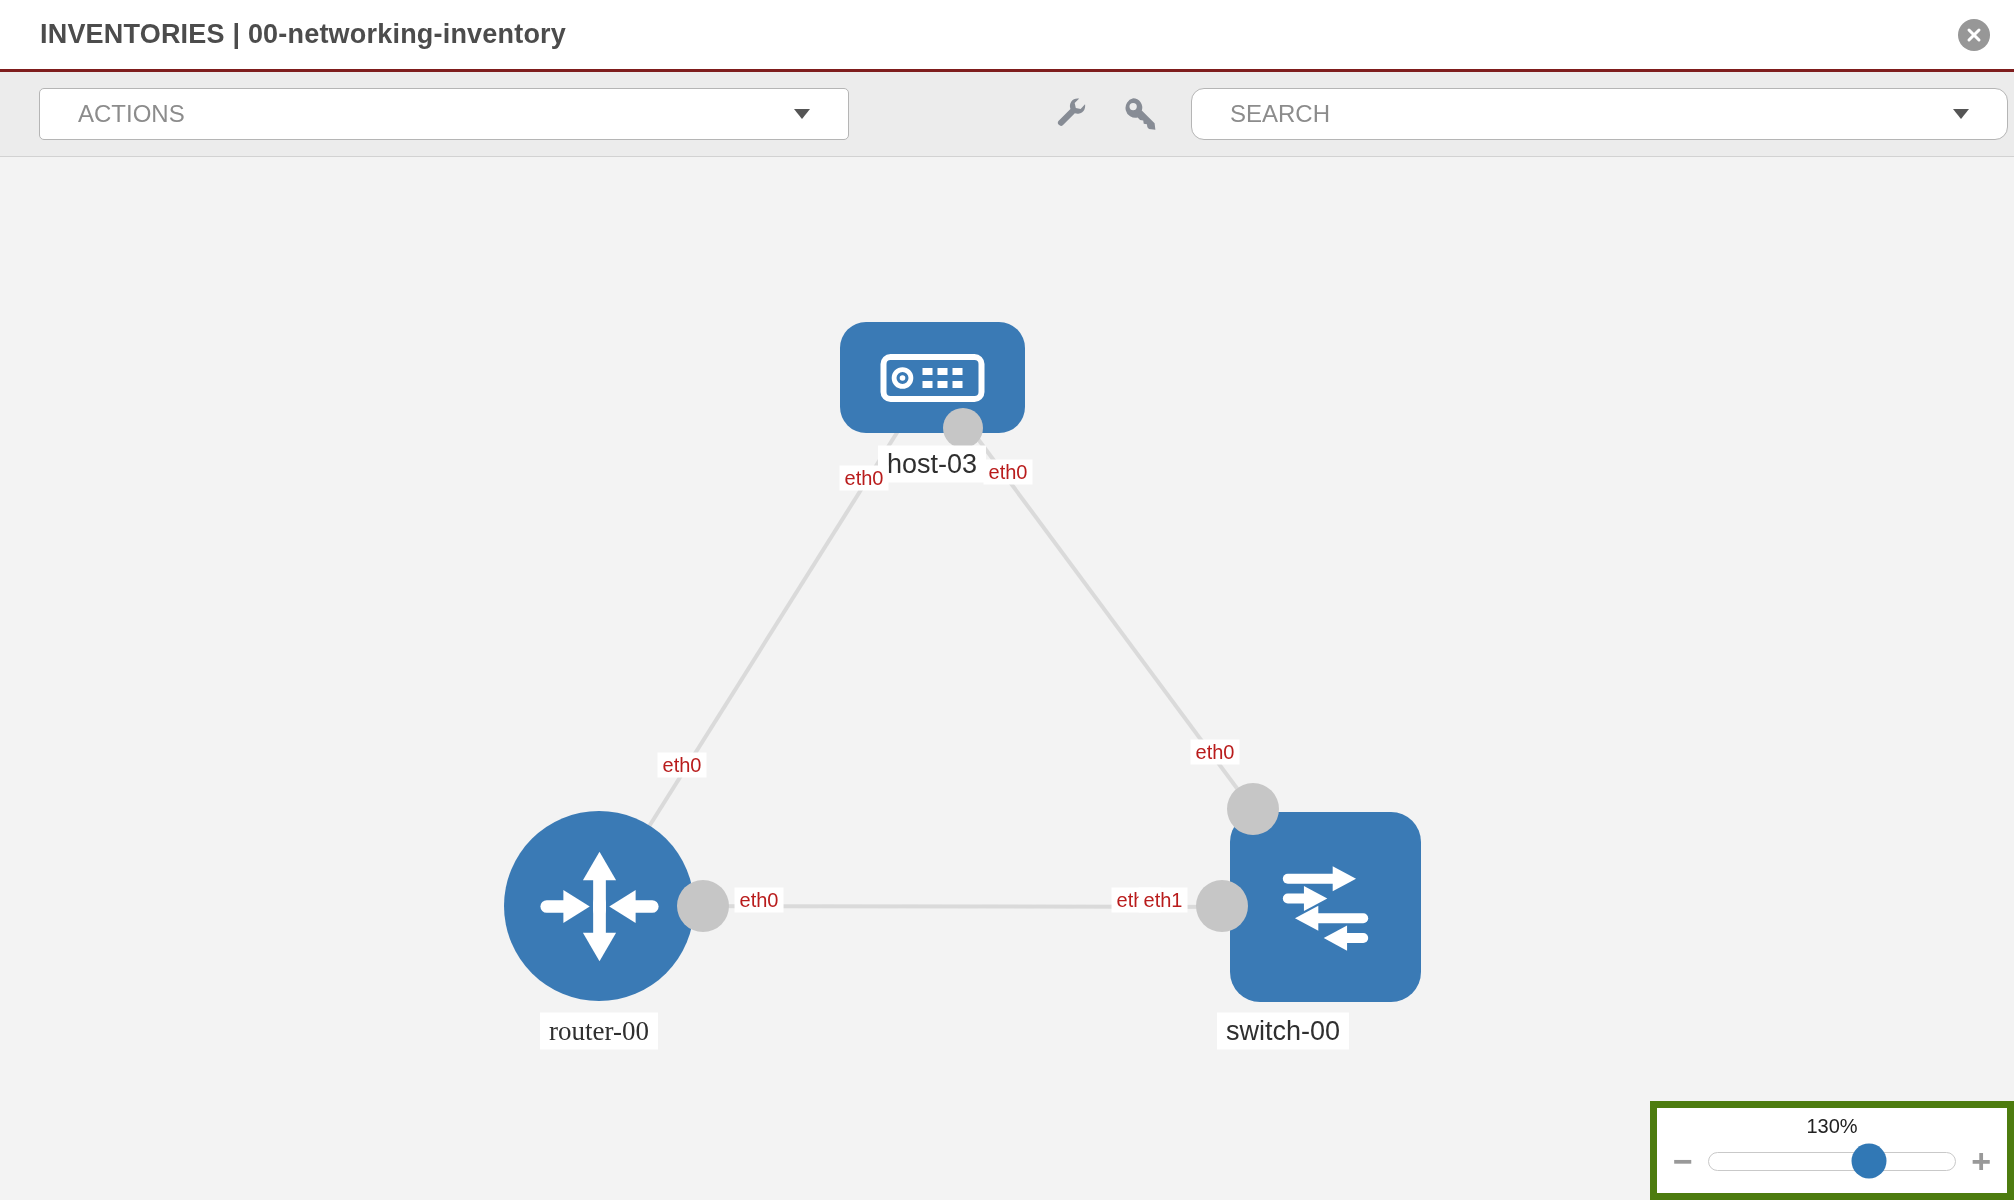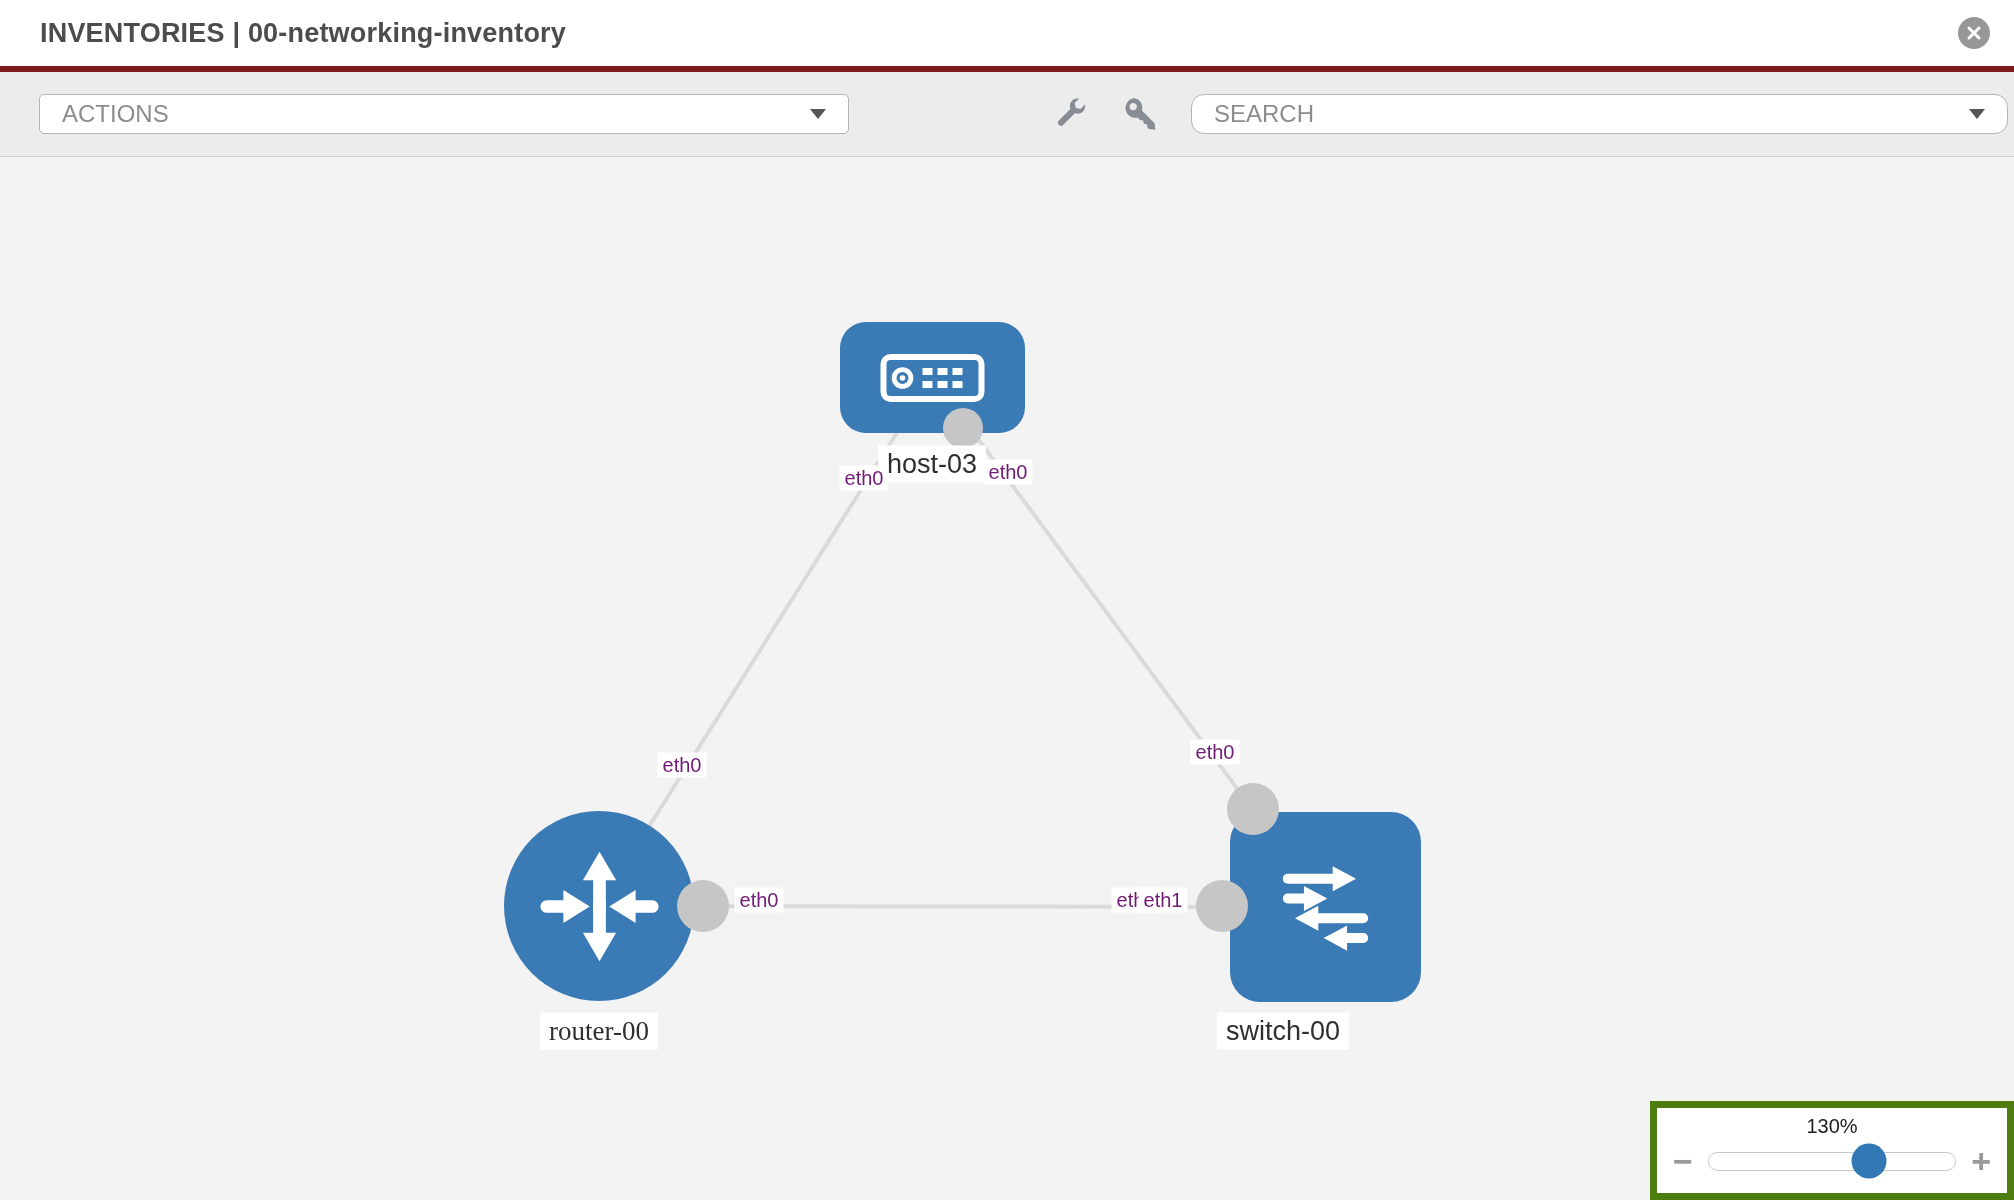--- a/index.html
+++ b/index.html
@@ -7,21 +7,21 @@
   body {
     font-family: "Liberation Sans", "DejaVu Sans", sans-serif;
     background: #ffffff;
     position: relative;
   }
 
   
   .header {
     height: 72px;
     background: #ffffff;
-    border-bottom: 6px solid #7f1d1d;
+    border-bottom: 3px solid #7f1d1d;
     display: flex;
     align-items: center;
     padding: 0 24px 0 40px;
   }
   .page-title {
     font-size: 27px;
     font-weight: 700;
     color: #4c4c4c;
     letter-spacing: 0.2px;
   }
@@ -38,28 +38,28 @@
   
   .toolbar {
     height: 85px;
     background: #ececec;
     border-bottom: 1px solid #d2d2d2;
     display: flex;
     align-items: center;
     padding: 0 6px 0 39px;
   }
   .dropdown {
-    height: 40px;
+    height: 52px;
     background: #ffffff;
     border: 1px solid #b5b5b5;
     border-radius: 5px;
     display: flex;
     align-items: center;
     justify-content: space-between;
-    padding: 0 22px;
+    padding: 0 38px;
     font-size: 24px;
     color: #8c8c8c;
     cursor: pointer;
   }
   .dropdown-actions { width: 810px; }
   .dropdown-search  { flex: 1; margin-left: 28px; border-radius: 13px; }
   .chevron {
     width: 0; height: 0;
     border-left: 8px solid transparent;
     border-right: 8px solid transparent;
@@ -109,21 +109,21 @@
     color: #2f2f2f;
     font-size: 27px;
     padding: 3px 9px;
     white-space: nowrap;
     z-index: 4;
   }
   .iface-label {
     position: absolute;
     transform: translate(-50%, -50%);
     background: #ffffff;
-    color: #701a75;
+    color: #b91c1c;
     font-size: 20px;
     padding: 1px 5px;
     white-space: nowrap;
     z-index: 4;
   }
   .iface-under { z-index: 4; }
   .iface-over  { z-index: 5; }
 
   
   .zoom-panel {

